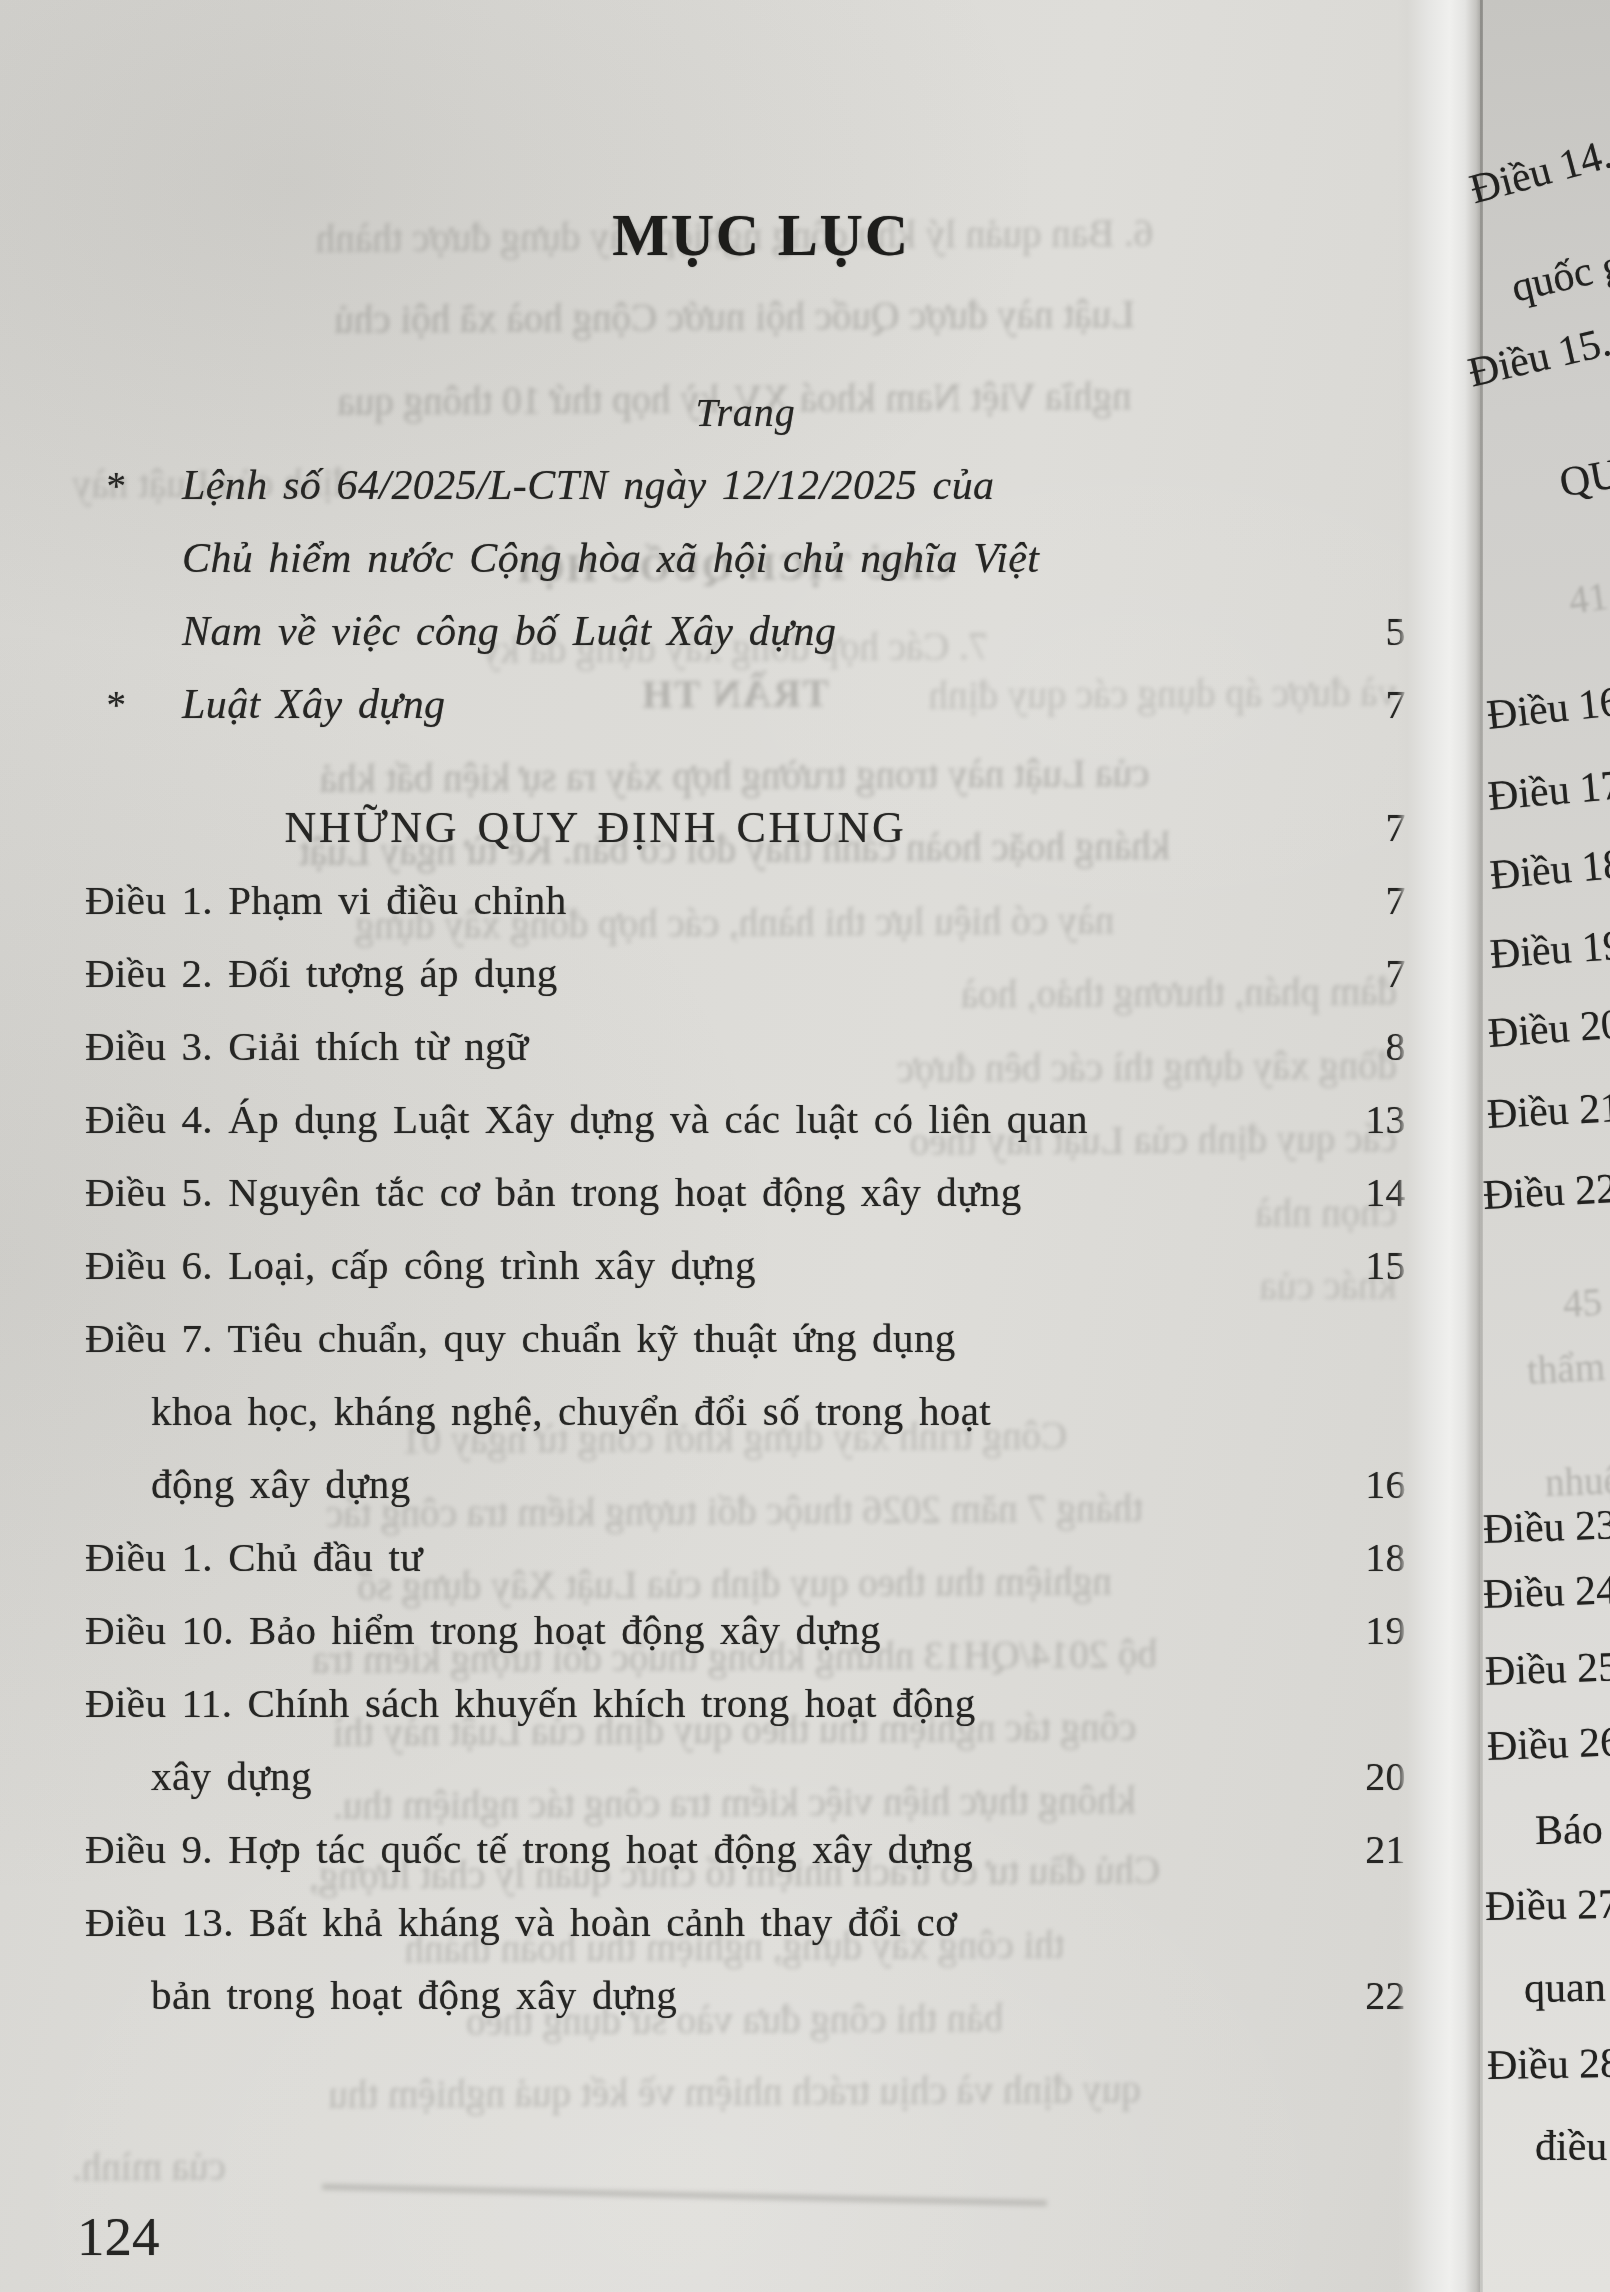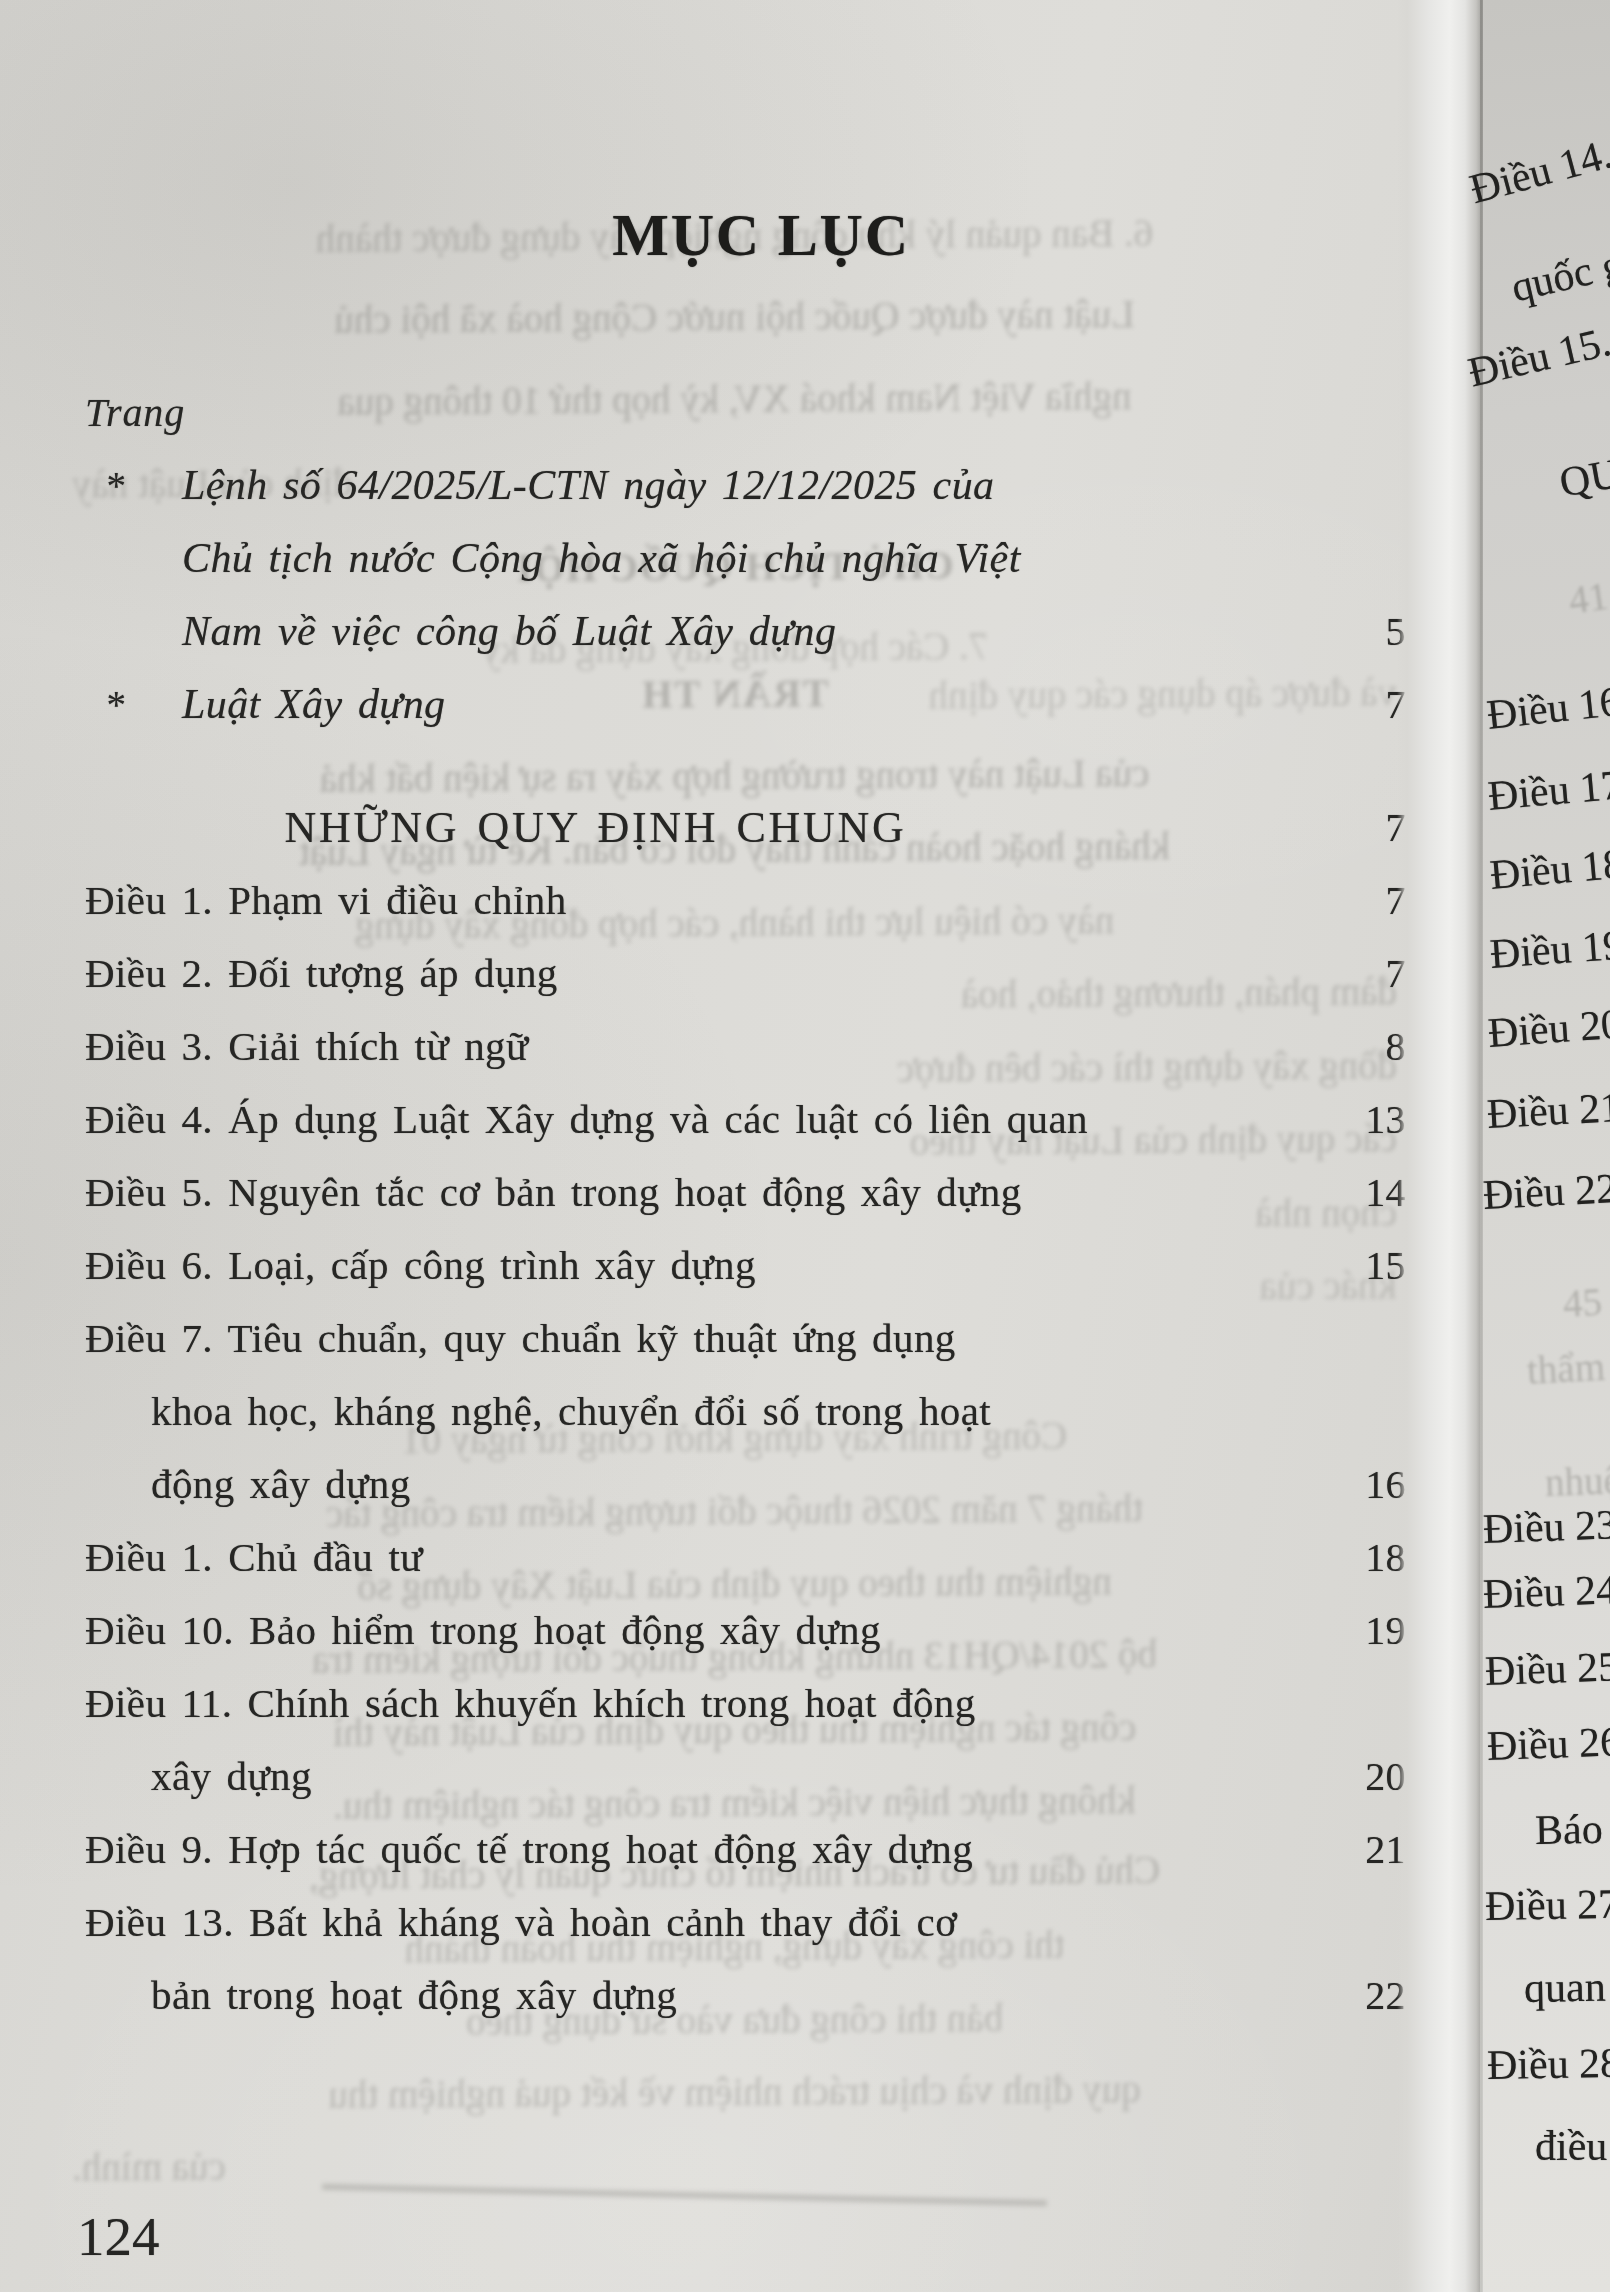--- a/index.html
+++ b/index.html
@@ -30,21 +30,21 @@
     text-shadow:0 0 1.3px rgba(25,25,22,.6);
   }
   .toc{position:absolute;left:85px;top:376px;width:1321px;z-index:3;}
   .row{display:flex;height:73px;line-height:73px;font-size:41px;letter-spacing:0.4px;word-spacing:4.5px;}
   .row .txt{flex:1;white-space:nowrap;text-shadow:0 0 1.1px rgba(40,40,36,.55);overflow:visible;}
   .row .pg{width:85px;text-align:right;font-size:40px;text-shadow:0 0 1.1px rgba(40,40,36,.55);}
   .row.front .txt{font-style:italic;font-size:42px;}
   .marker{display:inline-block;width:97px;padding-left:21.5px;box-sizing:border-box;font-style:normal;font-size:39px;}
   .cont{padding-left:97px;}
   .acont{padding-left:66px;}
-  .trang .txt{text-align:left;font-style:italic;font-size:40px;letter-spacing:0.9px;}
+  .trang .txt{text-align:center;font-style:italic;font-size:40px;letter-spacing:0.9px;}
   .gap{height:50px;}
   .center .txt{text-align:center;padding-right:215px;}
   .chap-label{font-style:italic;font-size:43px;}
   .chap-title{font-size:44px;letter-spacing:2.7px;}
   .folio{
     position:absolute;left:77px;top:2205px;z-index:3;font-size:55px;
     text-shadow:0 0 1.1px rgba(40,40,36,.55);
   }
   .fore-edge{
     position:absolute;top:0;bottom:0;left:1397px;width:85px;z-index:4;
@@ -104,21 +104,21 @@
 
   <div class="toc" id="toc">
     <div class="row trang">
       <span class="txt">Trang</span>
     </div>
   <div class="row front">
         <span class="txt"><span class="marker">*</span>Lệnh số 64/2025/L-CTN ngày 12/12/2025 của</span>
         <span class="pg"></span>
       </div>
       <div class="row front">
-        <span class="txt cont">Chủ tịch nước Cộng hòa xã hội chủ nghĩa Việt</span>
+        <span class="txt cont">Chủ hiểm nước Cộng hòa xã hội chủ nghĩa Việt</span>
         <span class="pg"></span>
       </div>
       <div class="row front">
         <span class="txt cont">Nam về việc công bố Luật Xây dựng</span>
         <span class="pg">5</span>
       </div>
       <div class="row front">
         <span class="txt"><span class="marker">*</span>Luật Xây dựng</span>
         <span class="pg">7</span>
       </div>

